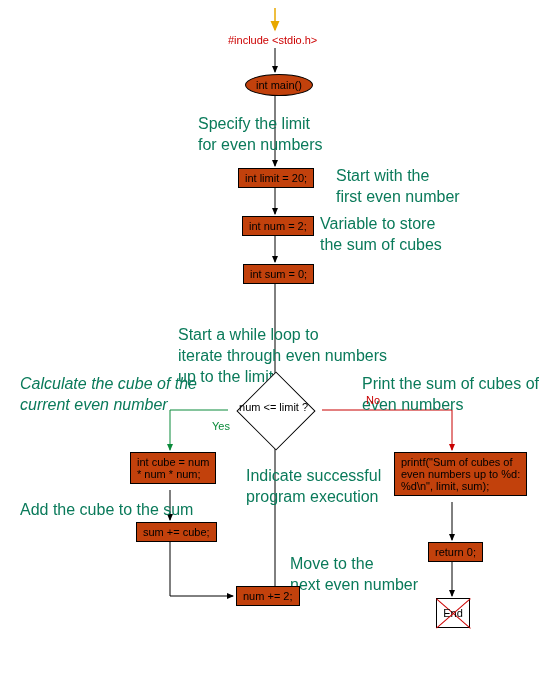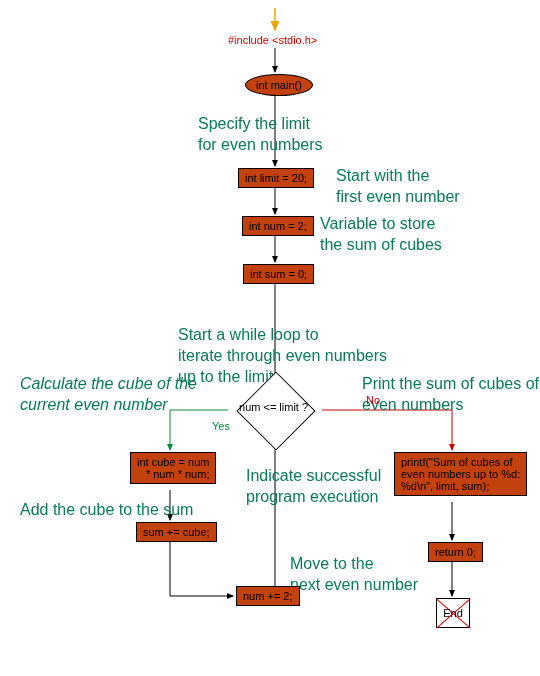--- a/index.html
+++ b/index.html
@@ -166,21 +166,21 @@
 
 <div class="annotation" style="left:20px; top:374px; white-space:pre;font-style:italic;">Calculate the cube of the
 current even number</div>
 
 <div class="edge-label" style="left:188px; top:420px; color:#0a8a3a;margin-left:12px;">Yes</div>
 
 <div class="annotation" style="left:362px; top:374px; white-space:pre;">Print the sum of cubes of
 even numbers</div>
 <div class="edge-label" style="left:354px; top:394px; color:#c80000;">No</div>
 
-<div class="node" style="left:130px; top:452px; white-space:pre; text-align:right;">int cube = num
+<div class="node" style="left:130px; top:452px; white-space:pre; text-align:left;">int cube = num
 * num * num;</div>
 
 <div class="annotation" style="left:20px; top:500px;">Add the cube to the sum</div>
 
 <div class="node" style="left:136px; top:522px;">sum += cube;</div>
 
 <div class="annotation" style="left:290px; top:554px; white-space:pre;">Move to the
 next even number</div>
 
 <div class="annotation" style="left:246px; top:466px; white-space:pre;">Indicate successful

